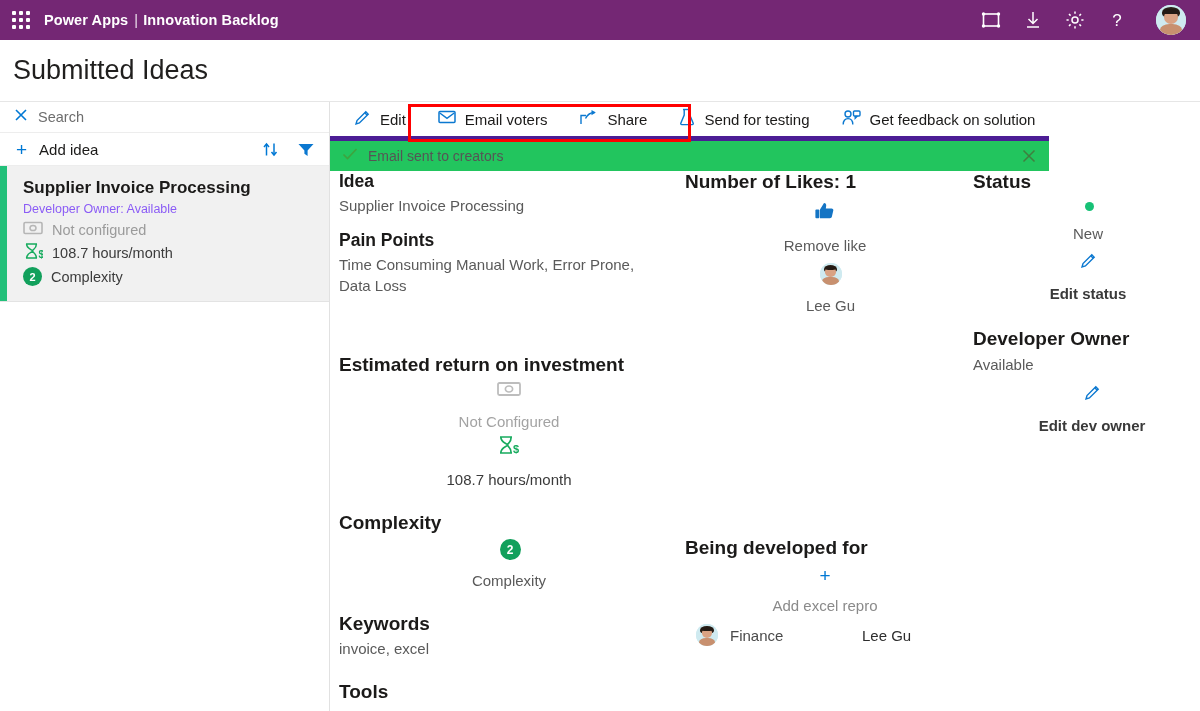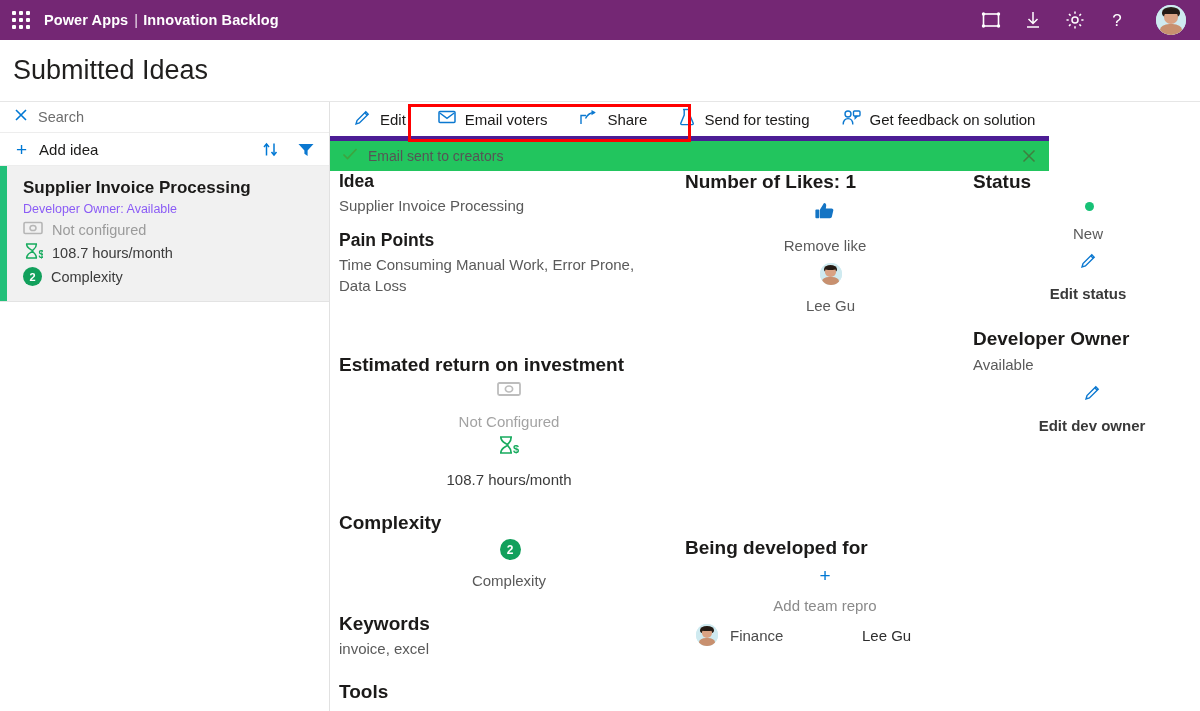--- a/index.html
+++ b/index.html
@@ -426,21 +426,21 @@
               </span>
           </span>
           <span class="txt">Lee Gu</span>
         </div>
 
         <div style="height:221px"></div>
 
         <h3 class="sect big">Being developed for</h3>
         <div class="row-ic clickable" style="margin-top:7px">
           <span class="plus-blue">+</span>
-          <span class="txt muted" style="color:#8a8a8a">Add team repro</span>
+          <span class="txt muted" style="color:#8a8a8a">Add excel repro</span>
         </div>
         <div class="team-row" style="margin-top:10px;margin-left:11px">
           <span class="avatar-sm">
             <span class="face">
                 <span class="hair"></span>
                 <span class="skin"></span>
                 <span class="bang"></span>
                 <span class="body"></span>
               </span>
           </span>

